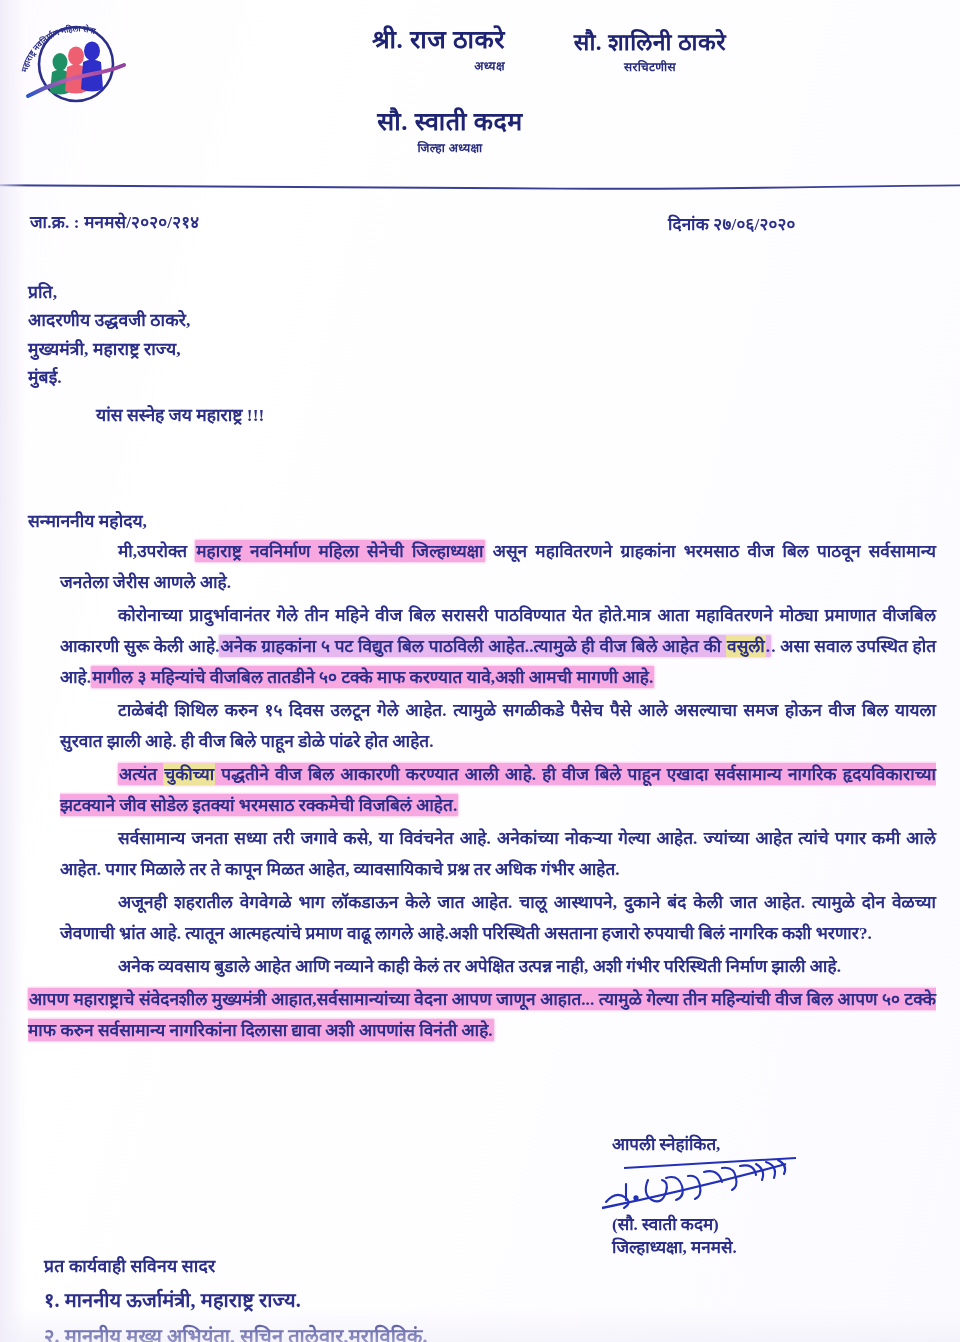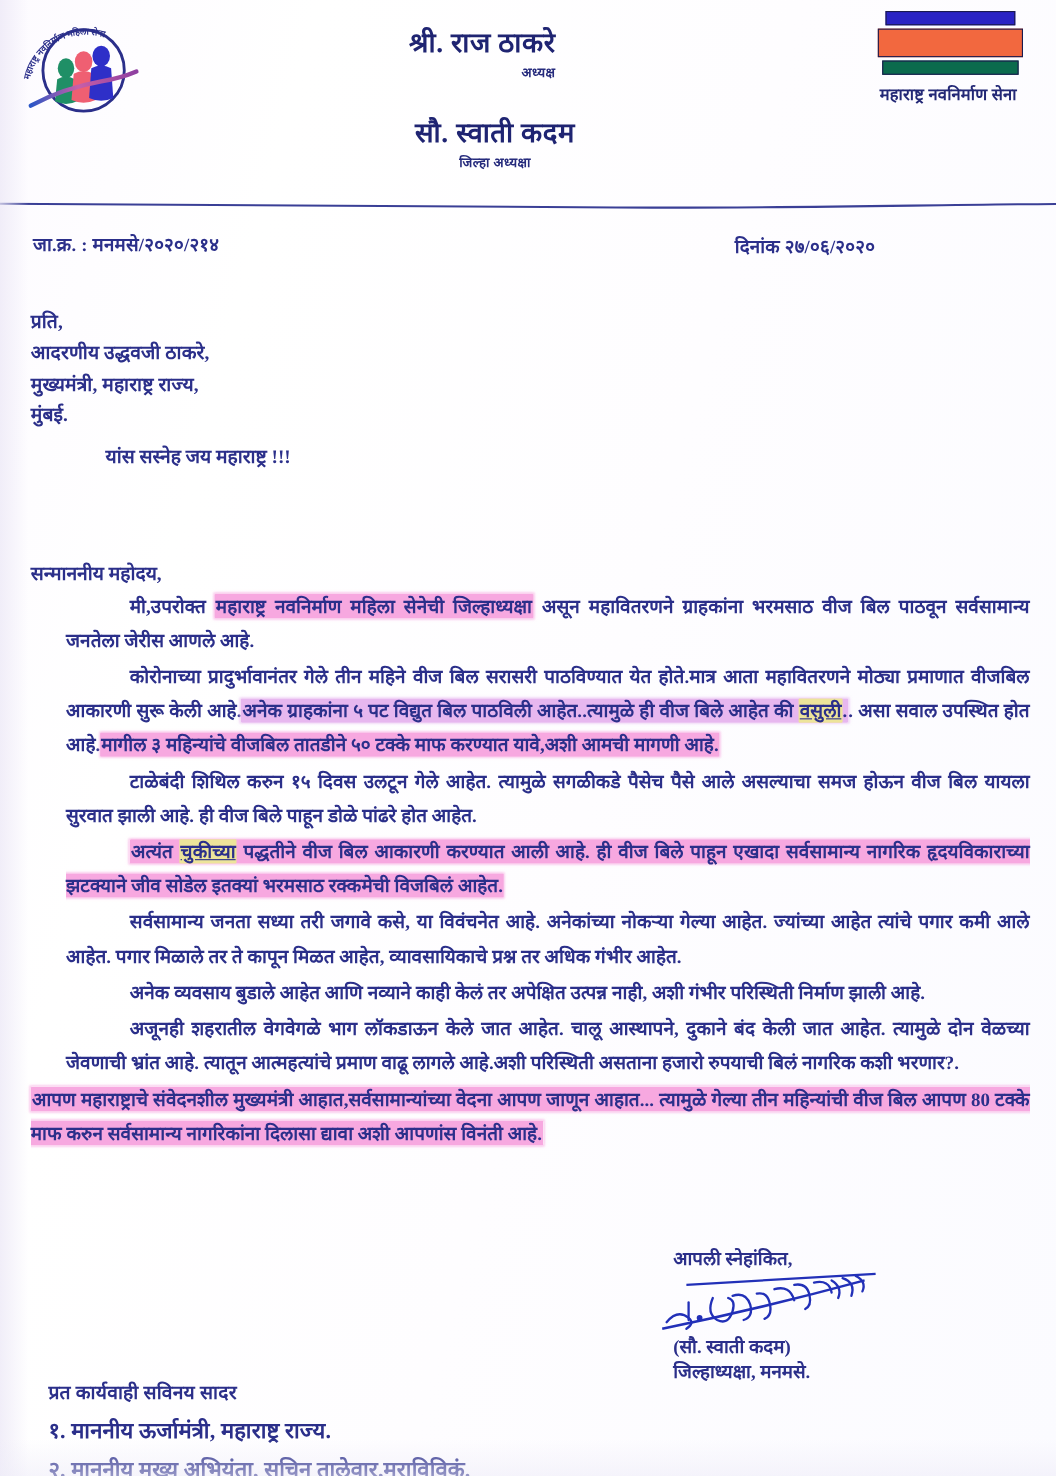--- a/index.html
+++ b/index.html
@@ -120,21 +120,20 @@
     color:#2b2f8a;
     padding:2px 1px 1px 1px;
     box-shadow:0 0 2px 1px rgba(231,183,239,.5);
     border-radius:1px;
   }
   mark.hl-yellow{
     background:#ede49a;
     color:#2b2f8a;
     padding:2px 1px 1px 1px;
     border-radius:1px;
-    text-decoration:underline;
   }
 
   
   .sign{position:absolute;left:612px;top:1132px;width:320px;}
   .sign .line{font-size:17px;font-weight:600;line-height:1.5;}
   .sign .sigimg{position:relative;height:62px;margin:-4px 0 0 -12px;}
   .sign .sigimg svg{position:absolute;left:0;top:0;}
   .sign .nm{font-size:17px;font-weight:700;margin-top:-4px;}
   .sign .ro{font-size:17px;font-weight:600;}
 
@@ -175,34 +174,30 @@
           <textPath href="#arcpath" startOffset="4%">महाराष्ट्र नवनिर्माण महिला सेना</textPath>
         </text>
       </svg>
     </div>
 
     <div class="office-left">
       <div class="ofname">श्री. राज ठाकरे</div>
       <div class="ofrole">अध्यक्ष</div>
     </div>
 
+    <div class="office-mid">
+      <div class="ofname sm">सौ. शालिनी ठाकरे</div>
+      <div class="ofrole">सरचिटणीस</div>
+    </div>
 
     <div class="office-bottom">
       <div class="ofname">सौ. स्वाती कदम</div>
       <div class="ofrole">जिल्हा अध्यक्षा</div>
     </div>
 
-    <div class="logo-mns">
-      <div class="flag">
-        <div class="band blue"></div>
-        <div class="band orange"></div>
-        <div class="band green"></div>
-      </div>
-      <div class="mns-name">महाराष्ट्र नवनिर्माण सेना</div>
-    </div>
 
     <div class="rule">
       <svg width="960" height="8" viewBox="0 0 960 8" xmlns="http://www.w3.org/2000/svg">
         <path d="M0 2.2 C 240 3.2, 420 4.4, 560 5.6 C 700 6.6, 830 3.4, 960 2.4" fill="none" stroke="#3a3f96" stroke-width="1.9"></path>
       </svg>
     </div>
   </div>
 
   <div class="refline">जा.क्र. : मनमसे/२०२०/२१४</div>
   <div class="dateline">दिनांक २७/०६/२०२०</div>
@@ -229,26 +224,26 @@
     </p>
 
     <p class="para indent">टाळेबंदी शिथिल करुन १५ दिवस उलटून गेले आहेत. त्यामुळे सगळीकडे पैसेच पैसे आले असल्याचा समज होऊन वीज बिल यायला सुरवात झाली आहे. ही वीज बिले पाहून डोळे पांढरे होत आहेत.</p>
 
     <p class="para indent">
       <mark class="hl-pink"><span>अत्यंत </span><mark class="hl-yellow">चुकीच्या</mark><span> पद्धतीने वीज बिल आकारणी करण्यात आली आहे. ही वीज बिले पाहून एखादा सर्वसामान्य नागरिक हृदयविकाराच्या झटक्याने जीव सोडेल इतक्यां भरमसाठ रक्कमेची विजबिलं आहेत. </span></mark>
     </p>
 
     <p class="para indent">सर्वसामान्य जनता सध्या तरी जगावे कसे, या विवंचनेत आहे. अनेकांच्या नोकऱ्या गेल्या आहेत. ज्यांच्या आहेत त्यांचे पगार कमी आले आहेत. पगार मिळाले तर ते कापून मिळत आहेत, व्यावसायिकाचे प्रश्न तर अधिक गंभीर आहेत.</p>
 
+    <p class="para indent">अजूनही शहरातील वेगवेगळे भाग लॉकडाऊन केले जात आहेत. चालू आस्थापने, दुकाने बंद केली जात आहेत. त्यामुळे दोन वेळच्या जेवणाची भ्रांत आहे. त्यातून आत्महत्यांचे प्रमाण वाढू लागले आहे.अशी परिस्थिती असताना हजारो रुपयाची बिलं नागरिक कशी भरणार?.</p>
+
     <p class="para indent">अनेक व्यवसाय बुडाले आहेत आणि नव्याने काही केलं तर अपेक्षित उत्पन्न नाही, अशी गंभीर परिस्थिती निर्माण झाली आहे.</p>
 
-    <p class="para indent">अजूनही शहरातील वेगवेगळे भाग लॉकडाऊन केले जात आहेत. चालू आस्थापने, दुकाने बंद केली जात आहेत. त्यामुळे दोन वेळच्या जेवणाची भ्रांत आहे. त्यातून आत्महत्यांचे प्रमाण वाढू लागले आहे.अशी परिस्थिती असताना हजारो रुपयाची बिलं नागरिक कशी भरणार?.</p>
-
     <p class="para">
-      <mark class="hl-pink">आपण महाराष्ट्राचे संवेदनशील मुख्यमंत्री आहात,सर्वसामान्यांच्या वेदना आपण जाणून आहात... त्यामुळे गेल्या तीन महिन्यांची वीज बिल आपण 80 टक्के माफ करुन सर्वसामान्य नागरिकांना दिलासा द्यावा अशी आपणांस विनंती आहे.</mark>
+      <mark class="hl-pink">आपण महाराष्ट्राचे संवेदनशील मुख्यमंत्री आहात,सर्वसामान्यांच्या वेदना आपण जाणून आहात... त्यामुळे गेल्या तीन महिन्यांची वीज बिल आपण ५० टक्के माफ करुन सर्वसामान्य नागरिकांना दिलासा द्यावा अशी आपणांस विनंती आहे.</mark>
     </p>
   </div>
 
   <div class="sign">
     <div class="line">आपली स्नेहांकित,</div>
     <div class="sigimg">
       <svg width="300" height="62" viewBox="0 0 300 62" xmlns="http://www.w3.org/2000/svg">
         <g fill="none" stroke="#2230b8" stroke-width="2.1" stroke-linecap="round">
           <path d="M6 48 q10 -12 20 -4 q6 5 -2 10"></path>
           <path d="M26 30 l0 16"></path>

